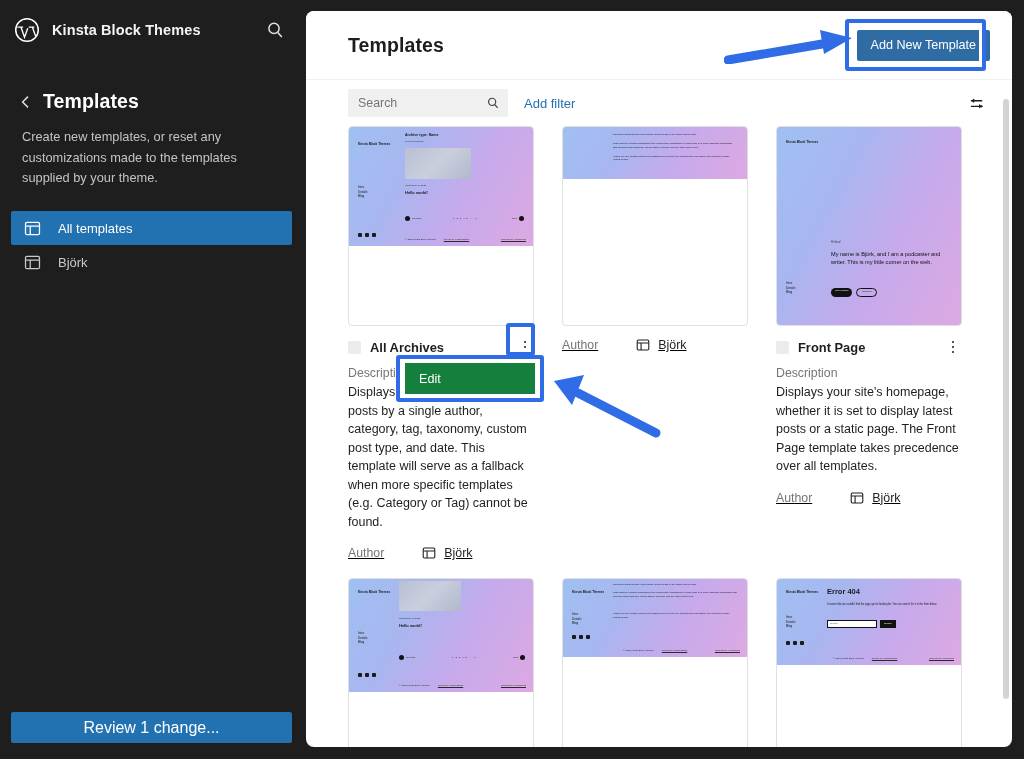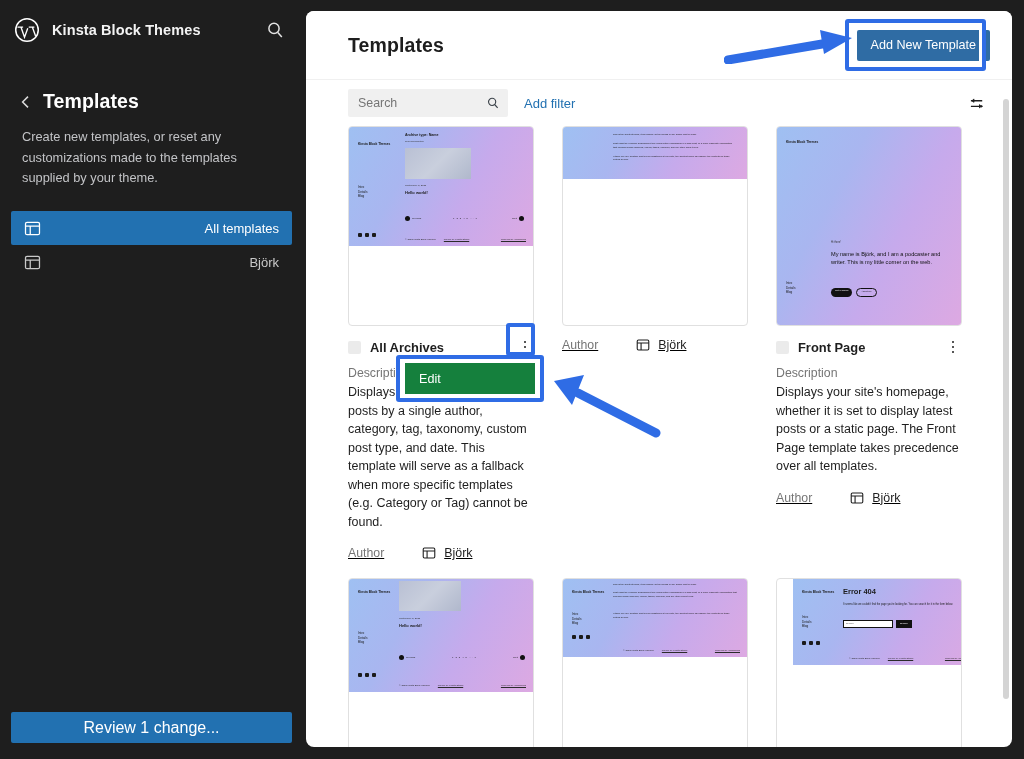--- a/index.html
+++ b/index.html
@@ -42,21 +42,20 @@
     font-size: 12.8px; line-height: 1.62; color: #c3c4c7;
   }
 
   .nav-list { margin-top: 22px; padding: 0 11px; }
   .nav-item {
     display: flex; align-items: center; gap: 17px;
     height: 34px; padding: 0 13px;
     border-radius: 2px;
     font-size: 13px; color: #c9c9c9;
     cursor: pointer;
-    justify-content: space-between;
   }
   .nav-item.active { background: #2271b1; color: #ffffff; font-weight: 400; }
   .nav-ico { width: 17px; height: 17px; flex: 0 0 17px; }
 
   .sidebar-footer {
     margin-top: auto; padding: 0 11px 16px 11px;
   }
   .review-btn {
     display: block; width: 100%; height: 31px; line-height: 31px;
     background: #2271b1; color: #fff; border: none; border-radius: 2px;
@@ -467,21 +466,21 @@
               <div class="mini-foot" style="right:7px;bottom:4px;">
                 <u>Powered by WordPress</u>
               </div>
             </div>
           </div>
 
         </div>
 
         <div class="card">
           <div class="thumb">
-            <div class="mini mini-grad" style="position:absolute;left:16px;top:0;width:100%;height:86px;padding-left:16px;">
+            <div class="mini mini-grad" style="position:absolute;left:0;top:0;width:100%;height:86px;padding-left:16px;">
               <div class="mini-brand" style="left:9px;top:11px;width:36px;">Kinsta Block Themes</div>
               <div class="mini-h" style="left:50px;top:7px;font-size:7.5px;">Error 404</div>
               <div style="position:absolute;left:50px;top:24px;width:120px;font-size:2.6px;line-height:1.6;">It seems like we couldn't find the page you're looking for. You can search for it in the form below.</div>
               <div style="position:absolute;left:50px;top:41px;display:flex;gap:3px;align-items:center;">
                 <span style="width:50px;height:8px;background:#fff;border:.4px solid #111;display:flex;align-items:center;padding-left:2px;font-size:2.4px;color:#555;">Search</span>
                 <span style="height:8px;background:#111;color:#fff;display:flex;align-items:center;padding:0 4px;font-size:2.4px;">Search</span>
               </div>
               <div class="mini-nav" style="left:9px;top:36px;">
                 <div>Intro</div>
                 <div>Details</div>

